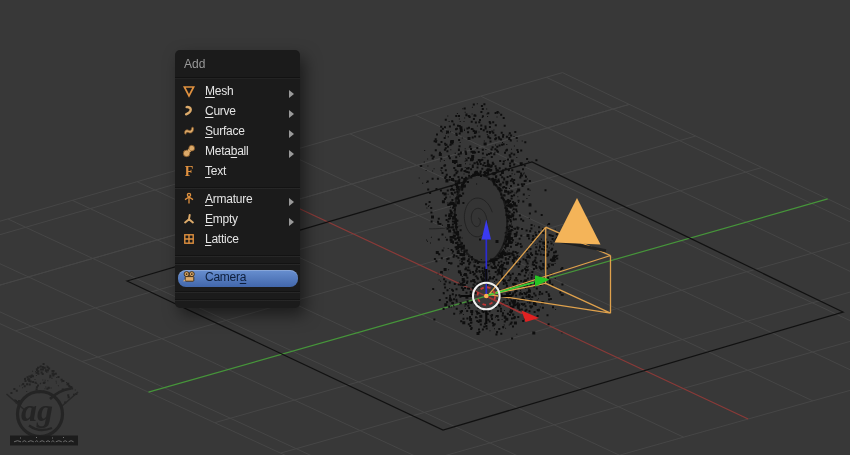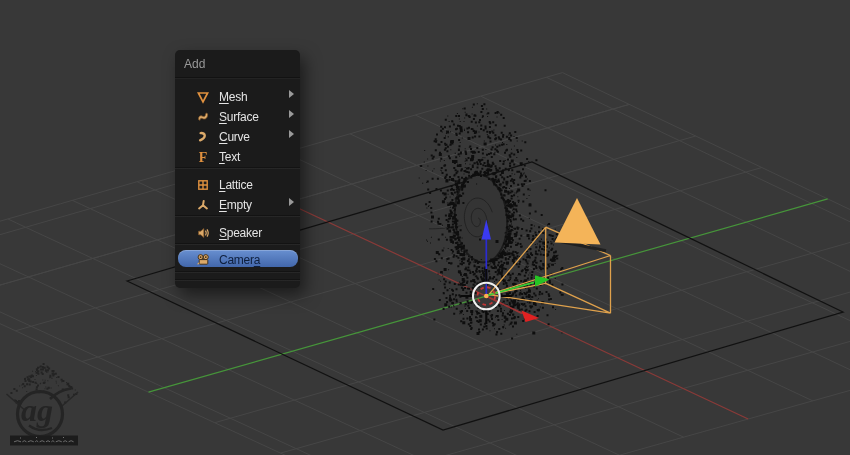--- a/index.html
+++ b/index.html
@@ -1,20 +1,20 @@
 <!DOCTYPE html>
 <html><head><meta charset="utf-8"><style>
 *{margin:0;padding:0;box-sizing:border-box}
 html,body{width:850px;height:455px;overflow:hidden;background:#383838}
 #stage{position:relative;width:850px;height:455px;font-family:"Liberation Sans",sans-serif}
 #scene{position:absolute;left:0;top:0}
 #menu{position:absolute;left:175px;top:50px;width:125px;background:#1b1b1b;border-radius:5px;
  box-shadow:5px 7px 16px rgba(0,0,0,.5); color:#e4e4e4;font-size:12px;padding-bottom:4px}
 #menu .title{height:28px;line-height:29px;padding-left:9px;color:#999;font-size:12px;border-bottom:1px solid #121212;box-shadow:0 1px 0 rgba(255,255,255,.04);margin-bottom:6px}
-.row{height:20px;display:flex;align-items:flex-end;padding-left:21px;position:relative}
+.row{height:20px;display:flex;align-items:flex-start;padding-left:7px;position:relative}
 .row .ic{width:14px;height:14px;margin-right:9px;flex:none;display:flex}
 .row .lb{white-space:nowrap;letter-spacing:-0.25px}
 .row .ar{position:absolute;right:6px;top:6px;width:0;height:0;border-left:5px solid #999;border-top:4px solid transparent;border-bottom:4px solid transparent}
 .row.hl{background:linear-gradient(#688fd0,#4267ab);border-radius:8px;margin:1.5px 2.5px;height:17px;color:#0e1f3d;box-shadow:inset 0 1px 0 rgba(255,255,255,.22)}
 .row.hl .ic{margin-left:-2.5px}
 .u{text-decoration:underline;text-underline-offset:2px;text-decoration-thickness:1px}
 .sep{height:8px;margin:0 0;background:linear-gradient(transparent 3px,#131313 3px,#131313 4px,rgba(255,255,255,.05) 4px,rgba(255,255,255,.05) 5px,transparent 5px)}
 </style></head><body>
 <div id="stage">
 <svg id="scene" width="850" height="455" viewBox="0 0 850 455">
@@ -60,72 +60,84 @@
           <svg width="14" height="14" viewBox="0 0 14 14">
             <path d="M2.4,3 L11.6,3 L7,11.8 Z" fill="none" stroke="#e0913f" stroke-width="1.7"></path>
           </svg>
         </span>
         <span class="lb"><span class="u">M</span>esh</span>
         <span class="ar"></span>
       </div>
       <div class="row">
         <span class="ic">
           <svg width="14" height="14" viewBox="0 0 14 14">
+            <path d="M4.6,3.1 C9.8,2.6 10.6,7.6 4.1,10.3" fill="none" stroke="#dcaa6a" stroke-width="2.4" stroke-linecap="round"></path>
+          </svg>
+        </span>
+        <span class="lb"><span class="u">C</span>urve</span>
+        <span class="ar"></span>
+      </div>
+      <div class="row">
+        <span class="ic">
+          <svg width="14" height="14" viewBox="0 0 14 14">
             <path d="M2.6,9.6 C2.3,6.0 4.5,5.3 6.5,6.2 C8.3,7.0 9.4,6.3 9.6,4.2 C9.7,3.3 10.2,3.0 10.9,3.3 C11.6,3.6 11.7,4.1 11.6,5.0 C11.3,8.6 9.0,9.6 6.9,8.7 C5.1,7.9 4.1,8.5 4.0,10.3 Z" fill="#dcaa6a" stroke="#8a5a28" stroke-width="0.7"></path>
           </svg>
         </span>
         <span class="lb"><span class="u">S</span>urface</span>
         <span class="ar"></span>
       </div>
       <div class="row">
         <span class="ic">
           <svg width="14" height="14" viewBox="0 0 14 14">
-            <path d="M4.6,3.1 C9.8,2.6 10.6,7.6 4.1,10.3" fill="none" stroke="#dcaa6a" stroke-width="2.4" stroke-linecap="round"></path>
+            <circle cx="4.6" cy="9.4" r="3.3" fill="#dcaa6a" stroke="#7a4e20" stroke-width="0.8"></circle>
+            <circle cx="9.7" cy="4.2" r="2.9" fill="#dcaa6a" stroke="#7a4e20" stroke-width="0.8"></circle>
+            <path d="M6.4,7.4 L8,6.1" stroke="#dcaa6a" stroke-width="3.4"></path>
           </svg>
         </span>
-        <span class="lb"><span class="u">C</span>urve</span>
+        <span class="lb">Meta<span class="u">b</span>all</span>
         <span class="ar"></span>
       </div>
       <div class="row">
         <span class="ic">
           <svg width="14" height="14" viewBox="0 0 14 14">
             <text x="7" y="11.8" font-family="Liberation Serif" font-size="14" font-weight="bold" fill="#e0913f" text-anchor="middle">F</text>
           </svg>
         </span>
         <span class="lb"><span class="u">T</span>ext</span>
       </div>
       <div class="sep"></div>
       <div class="row">
         <span class="ic">
           <svg width="14" height="14" viewBox="0 0 14 14">
-            <rect x="2.8" y="2.8" width="8.4" height="8.4" fill="none" stroke="#e0913f" stroke-width="1.4"></rect>
-            <path d="M7,2.8 V11.2 M2.8,7 H11.2" stroke="#e0913f" stroke-width="1.4"></path>
+            <circle cx="7" cy="2.9" r="1.6" fill="none" stroke="#e0913f" stroke-width="1.3"></circle>
+            <path d="M7,4.6 L7,11.5 M7,5 L3,7.6 M7,5 L11,7.6" fill="none" stroke="#e0913f" stroke-width="1.3"></path>
           </svg>
         </span>
-        <span class="lb"><span class="u">L</span>attice</span>
+        <span class="lb"><span class="u">A</span>rmature</span>
+        <span class="ar"></span>
       </div>
       <div class="row">
         <span class="ic">
           <svg width="14" height="14" viewBox="0 0 14 14">
             <path d="M7,7.2 L7.7,2.9 M7,7.2 L3.1,10.4 M7,7.2 L10.9,10.4" fill="none" stroke="#dcaa6a" stroke-width="2" stroke-linecap="round"></path>
           </svg>
         </span>
         <span class="lb"><span class="u">E</span>mpty</span>
         <span class="ar"></span>
       </div>
-      <div class="sep"></div>
       <div class="row">
         <span class="ic">
           <svg width="14" height="14" viewBox="0 0 14 14">
-            <path d="M2.6,5.2 h2.2 l3,-2.6 v8.8 l-3,-2.6 H2.6 Z" fill="#dcaa6a" stroke="#8a5a28" stroke-width="0.7"></path>
-            <path d="M9.4,4.6 q1.6,2.4 0,4.8 M11,3.4 q2.4,3.6 0,7.2" fill="none" stroke="#dcaa6a" stroke-width="1.2"></path>
+            <rect x="2.8" y="2.8" width="8.4" height="8.4" fill="none" stroke="#e0913f" stroke-width="1.4"></rect>
+            <path d="M7,2.8 V11.2 M2.8,7 H11.2" stroke="#e0913f" stroke-width="1.4"></path>
           </svg>
         </span>
-        <span class="lb"><span class="u">S</span>peaker</span>
+        <span class="lb"><span class="u">L</span>attice</span>
       </div>
+      <div class="sep"></div>
       <div class="sep"></div>
       <div class="row hl">
         <span class="ic">
           <svg width="14" height="14" viewBox="0 0 14 14">
             <circle cx="4.6" cy="4.1" r="2.5" fill="#dcaa6a" stroke="#3a2812" stroke-width="0.9"></circle>
             <circle cx="9.8" cy="4.1" r="2.5" fill="#dcaa6a" stroke="#3a2812" stroke-width="0.9"></circle>
             <circle cx="4.6" cy="4.1" r="0.9" fill="#3a2812"></circle>
             <circle cx="9.8" cy="4.1" r="0.9" fill="#3a2812"></circle>
             <rect x="3.2" y="6.6" width="8.6" height="4.6" rx="0.8" fill="#dcaa6a" stroke="#3a2812" stroke-width="0.9"></rect>
             <path d="M3.2,9 L0.9,11.2 L3.2,11.2 Z" fill="#dcaa6a"></path>

